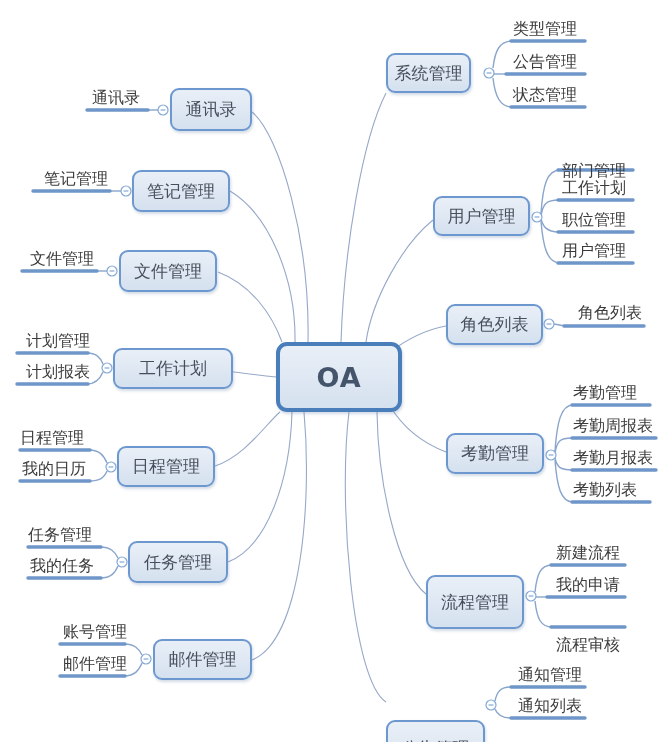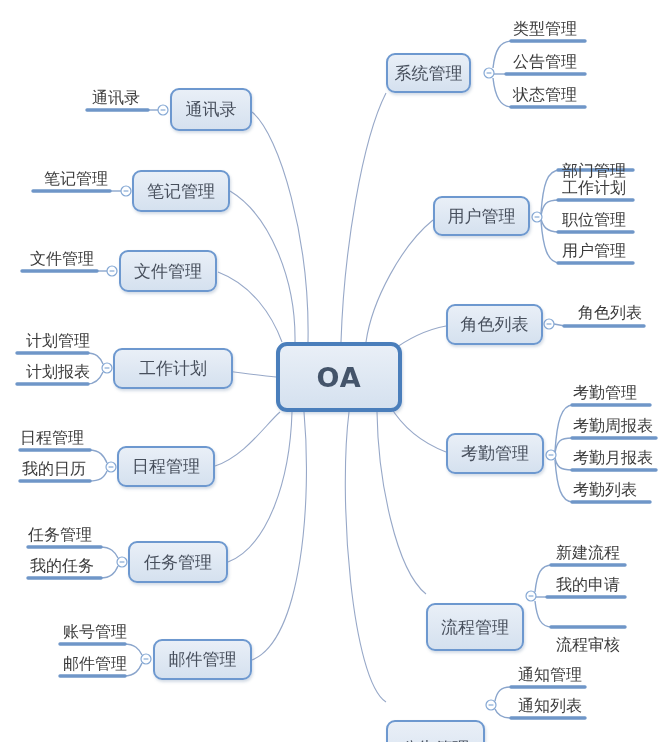--- a/index.html
+++ b/index.html
@@ -232,21 +232,21 @@
     </div>
   <div class="topic" style="left:433px;top:196px;width:97px;height:40px">
       <span>用户管理</span>
     </div>
   <div class="topic" style="left:446px;top:304px;width:97px;height:41px">
       <span>角色列表</span>
     </div>
   <div class="topic" style="left:446px;top:433px;width:98px;height:41px">
       <span>考勤管理</span>
     </div>
-  <div class="topic" style="left:426px;top:603px;width:98px;height:48px">
+  <div class="topic" style="left:426px;top:575px;width:98px;height:54px">
       <span>流程管理</span>
     </div>
   <div class="topic" style="left:386px;top:720px;width:99px;height:57px">
       <span>公告管理</span>
     </div>
 
   <div class="leaf" style="left:92px;top:91px">通讯录</div>
   <div class="leaf" style="left:44px;top:172px">笔记管理</div>
   <div class="leaf" style="left:30px;top:252px">文件管理</div>
   <div class="leaf" style="left:26px;top:334px">计划管理</div>

